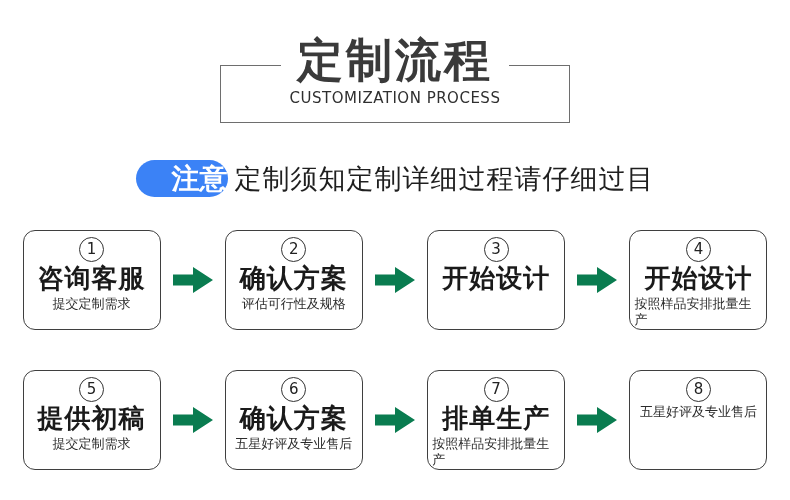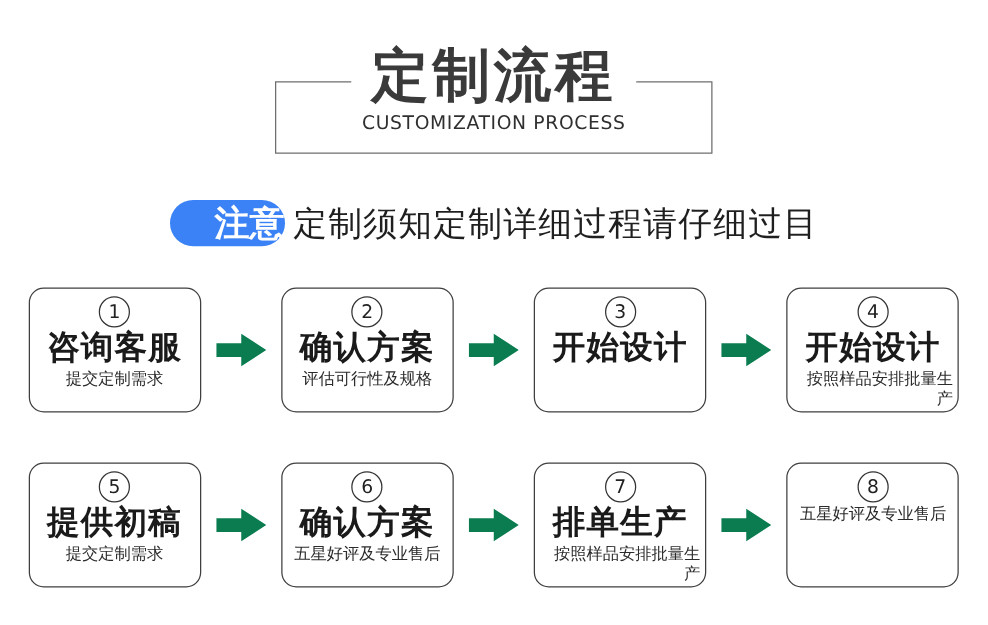--- a/index.html
+++ b/index.html
@@ -100,21 +100,21 @@
     color: #1a1a1a;
     letter-spacing: 1px;
     line-height: 1.15;
     white-space: nowrap;
   }
   .step-desc {
     margin-top: 2px;
     font-size: 13px;
     color: #2b2b2b;
     line-height: 1.25;
-    text-align: right;
+    text-align: left;
     padding: 0 4px;
   }
   .flow-arrow { flex: 0 0 auto; display: block; }
 </style>
 </head>
 <body>
 
 <div class="header-frame">
   <div class="page-title">定制流程</div>
   <div class="page-subtitle">CUSTOMIZATION PROCESS</div>

